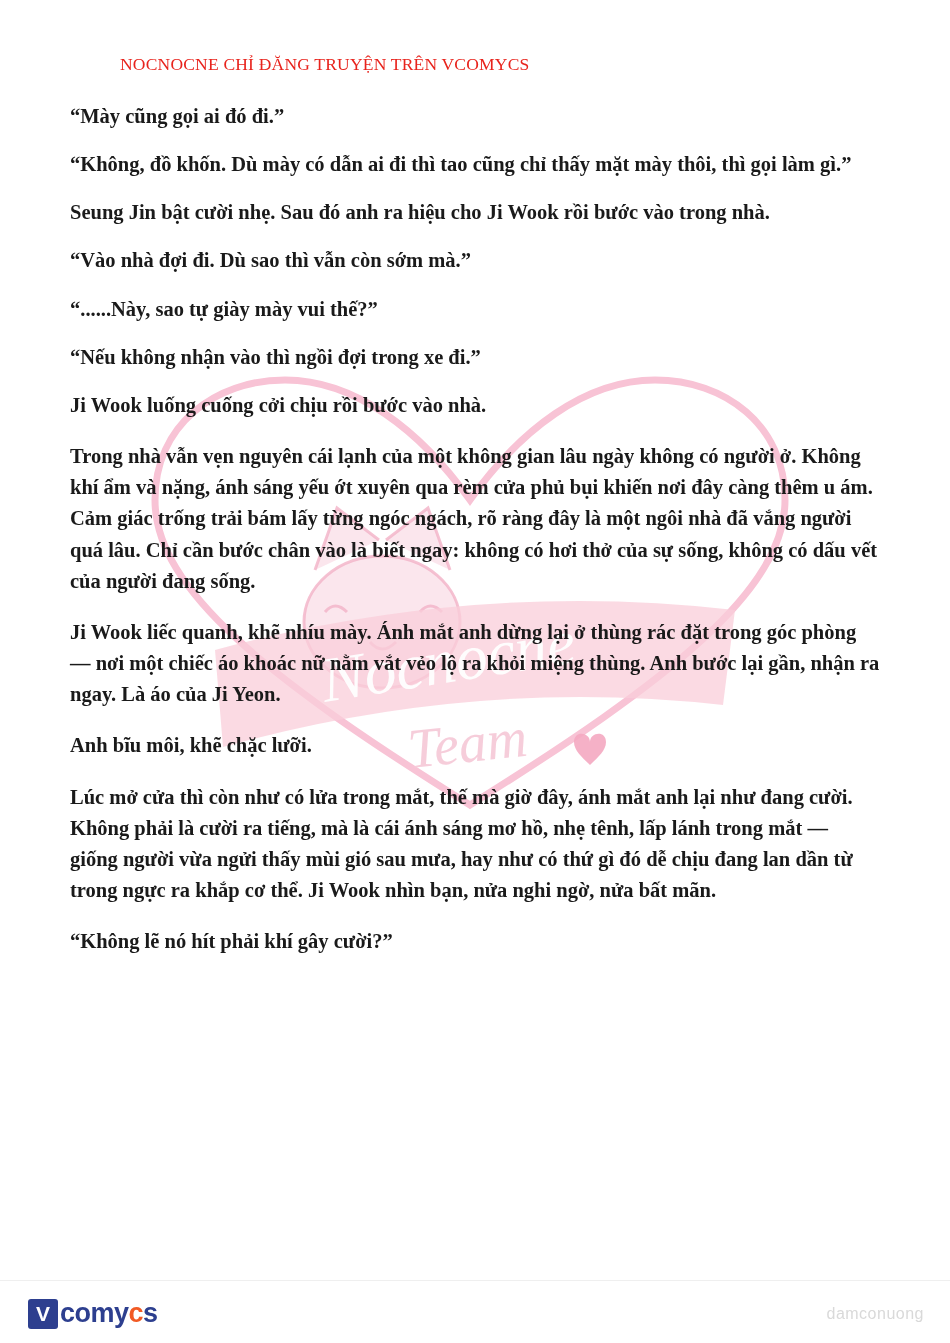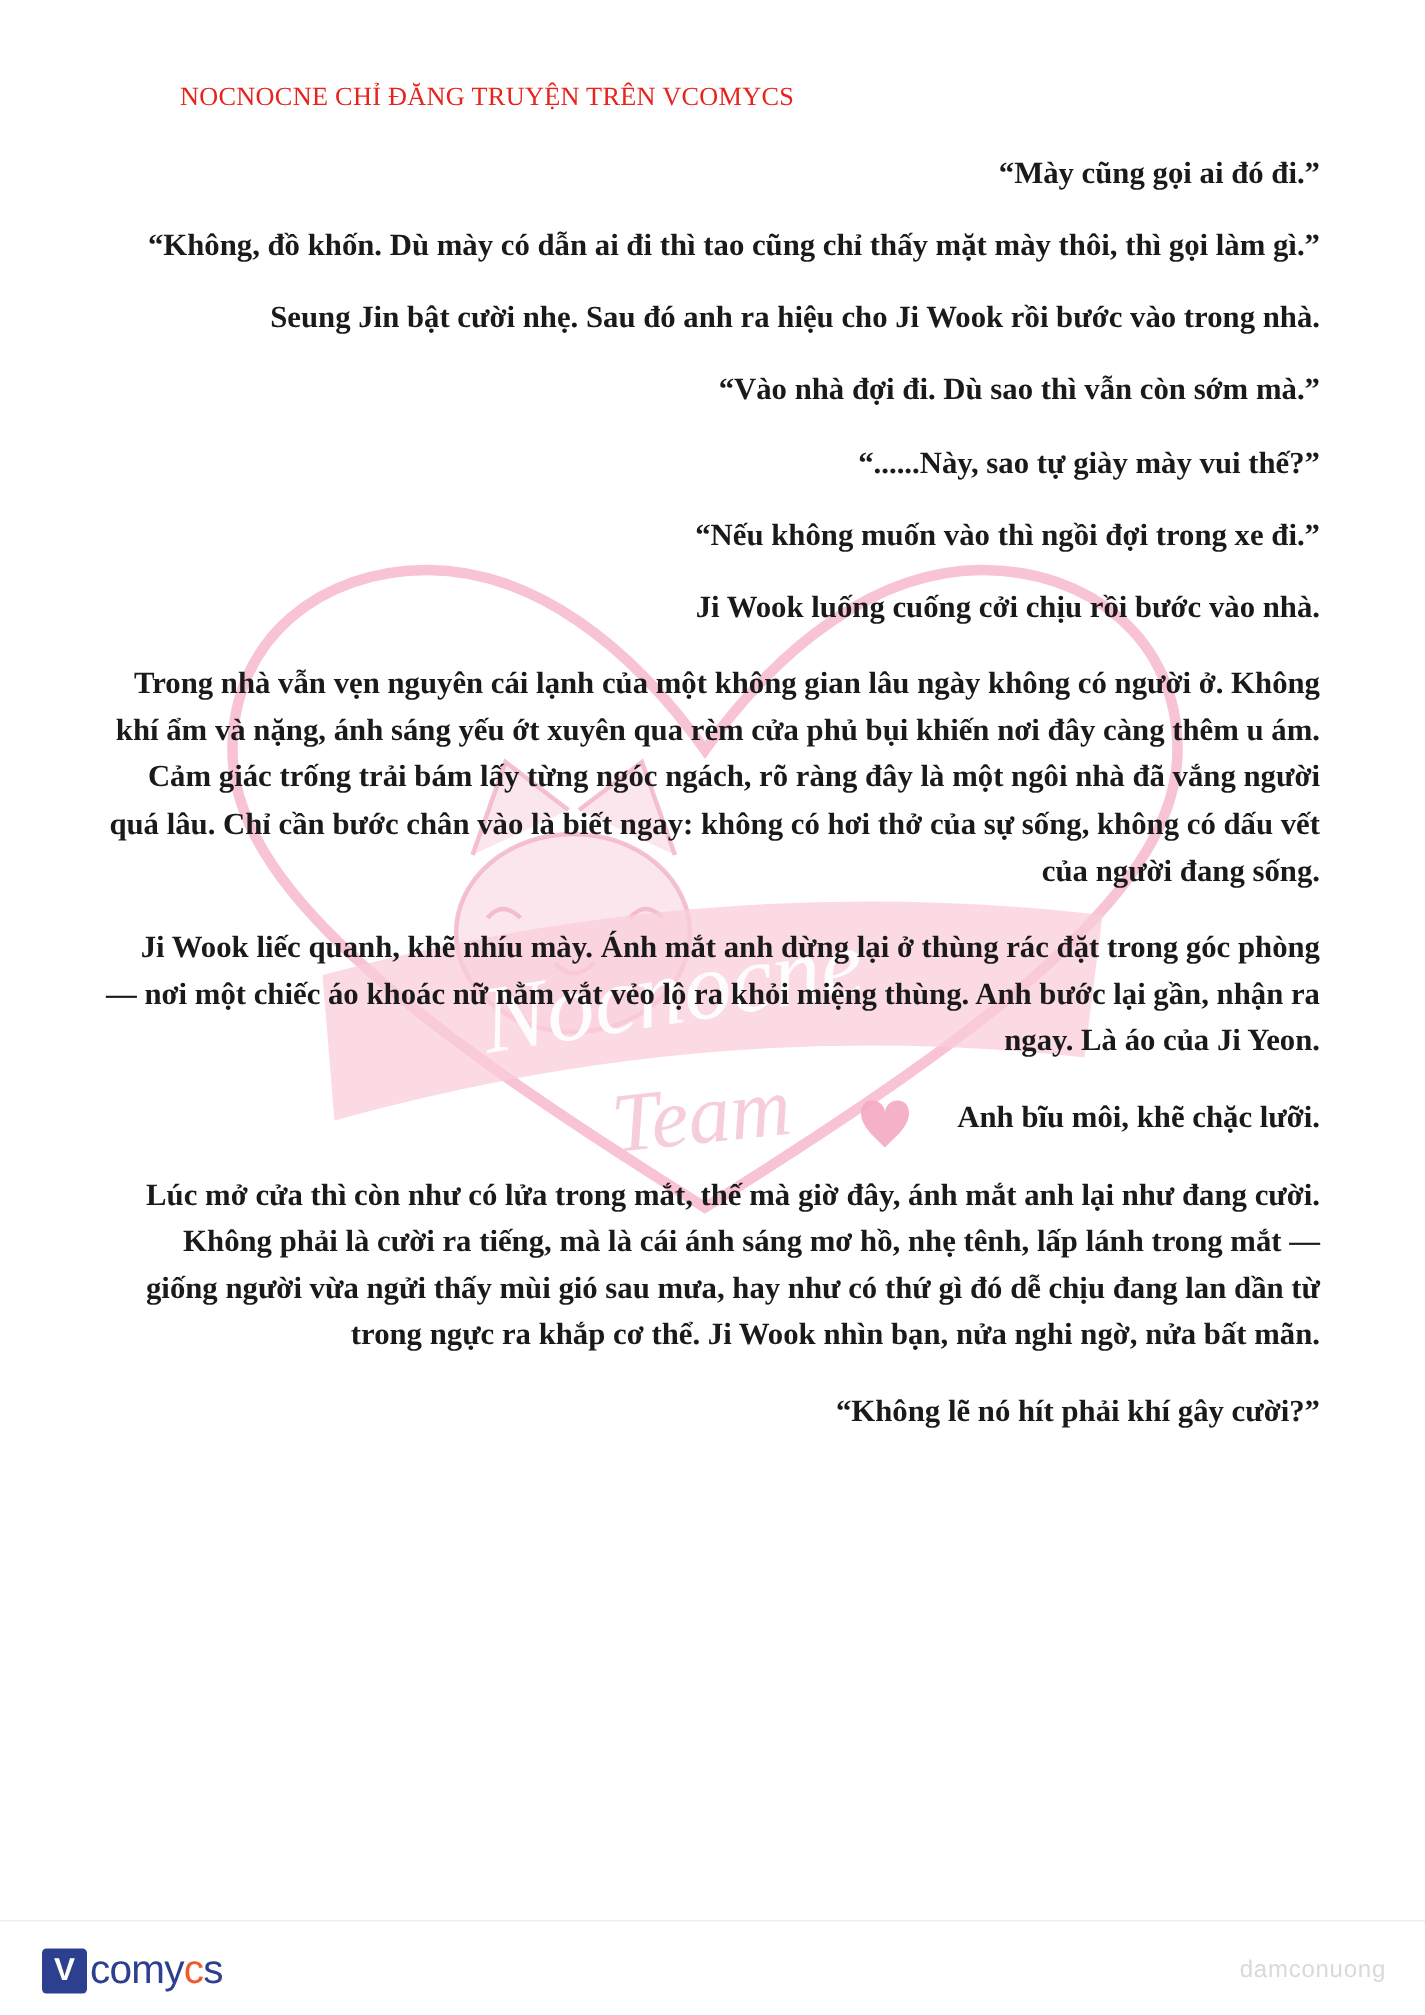--- a/index.html
+++ b/index.html
@@ -43,21 +43,21 @@
     margin: 6px 0 26px 50px;
     font-family: "Liberation Serif", serif;
   }
   .para {
     font-size: 20.5px;
     line-height: 1.52;
     color: #1a1a1a;
     margin: 0 0 17px 0;
     font-weight: bold;
     font-family: "Liberation Serif", serif;
-    text-align: right;
+    text-align: left;
   }
   .para.spacer-top {
     margin-top: 20px;
   }
 
   
   .footer {
     position: absolute;
     left: 0;
     right: 0;
@@ -83,21 +83,21 @@
     color: #fff;
     font-weight: bold;
     font-size: 21px;
     line-height: 30px;
     text-align: center;
     border-radius: 3px;
     margin-right: 2px;
   }
   .footer-logo .vtext {
     font-size: 27px;
-    font-weight: normal;
+    font-weight: bold;
     color: #2d3f8f;
     letter-spacing: -0.5px;
   }
   .footer-logo .vtext .accent {
     color: #f15a24;
   }
   .footer-right {
     position: absolute;
     right: 26px;
     bottom: 20px;
@@ -137,21 +137,21 @@
 
   <div class="content">
 
     <div class="header-note">NOCNOCNE CHỈ ĐĂNG TRUYỆN TRÊN VCOMYCS</div>
 
     <p class="para">“Mày cũng gọi ai đó đi.”</p>
     <p class="para">“Không, đồ khốn. Dù mày có dẫn ai đi thì tao cũng chỉ thấy mặt mày thôi, thì gọi làm gì.”</p>
     <p class="para">Seung Jin bật cười nhẹ. Sau đó anh ra hiệu cho Ji Wook rồi bước vào trong nhà.</p>
     <p class="para">“Vào nhà đợi đi. Dù sao thì vẫn còn sớm mà.”</p>
     <p class="para">“......Này, sao tự giày mày vui thế?”</p>
-    <p class="para">“Nếu không muốn vào thì ngồi đợi trong xe đi.”</p>
+    <p class="para">“Nếu không nhận vào thì ngồi đợi trong xe đi.”</p>
     <p class="para">Ji Wook luống cuống cởi chịu rồi bước vào nhà.</p>
     <p class="para spacer-top">Trong nhà vẫn vẹn nguyên cái lạnh của một không gian lâu ngày không có người ở. Không khí ẩm và nặng, ánh sáng yếu ớt xuyên qua rèm cửa phủ bụi khiến nơi đây càng thêm u ám. Cảm giác trống trải bám lấy từng ngóc ngách, rõ ràng đây là một ngôi nhà đã vắng người quá lâu. Chỉ cần bước chân vào là biết ngay: không có hơi thở của sự sống, không có dấu vết của người đang sống.</p>
     <p class="para spacer-top">Ji Wook liếc quanh, khẽ nhíu mày. Ánh mắt anh dừng lại ở thùng rác đặt trong góc phòng — nơi một chiếc áo khoác nữ nằm vắt vẻo lộ ra khỏi miệng thùng. Anh bước lại gần, nhận ra ngay. Là áo của Ji Yeon.</p>
     <p class="para spacer-top">Anh bĩu môi, khẽ chặc lưỡi.</p>
     <p class="para spacer-top">Lúc mở cửa thì còn như có lửa trong mắt, thế mà giờ đây, ánh mắt anh lại như đang cười. Không phải là cười ra tiếng, mà là cái ánh sáng mơ hồ, nhẹ tênh, lấp lánh trong mắt — giống người vừa ngửi thấy mùi gió sau mưa, hay như có thứ gì đó dễ chịu đang lan dần từ trong ngực ra khắp cơ thể. Ji Wook nhìn bạn, nửa nghi ngờ, nửa bất mãn.</p>
     <p class="para spacer-top">“Không lẽ nó hít phải khí gây cười?”</p>
 
   </div>
 
   <div class="footer">

